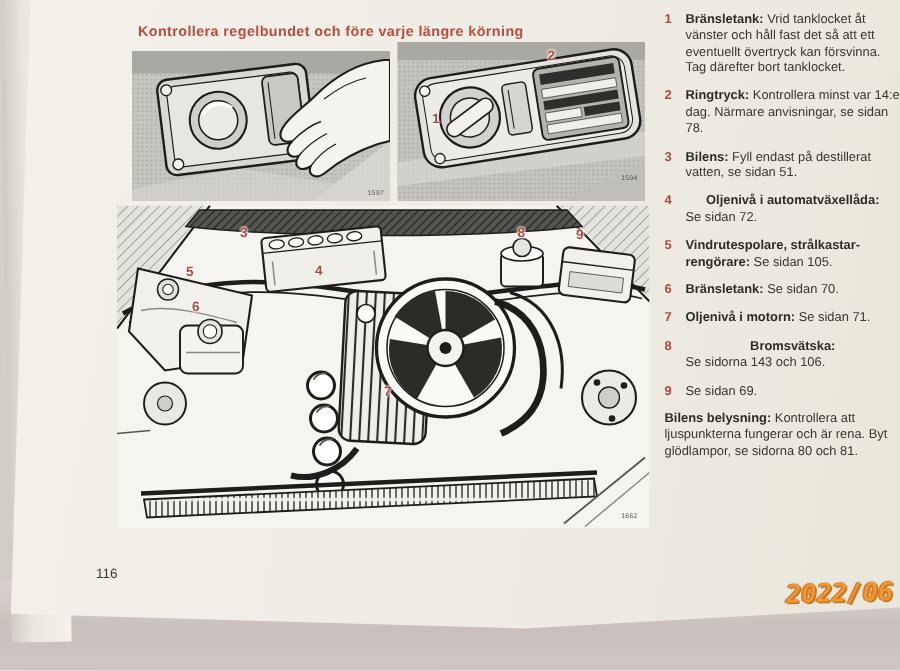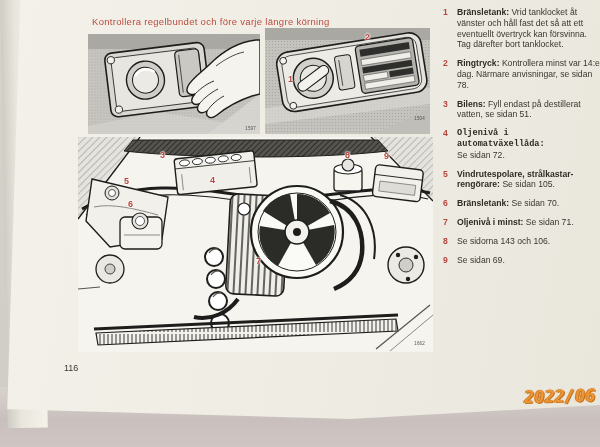--- a/index.html
+++ b/index.html
@@ -27,49 +27,49 @@
   .page {
     position:absolute; left:0; top:-6px; width:602px; height:428px;
     background:linear-gradient(100deg,#f3f1e9 0%,#efece4 55%,#e9e6dc 100%);
     clip-path:polygon(3.4% 0%, 100% 0%, 100% 96%, 58% 99.3%, 1.2% 97%);
     box-shadow:0 4px 8px rgba(60,50,45,.35);
     overflow:hidden;
   }
 
   .heading {
     position:absolute; left:92px; top:22px;
-    color:#bb4a3e; font-size:9.5px; font-weight:normal; letter-spacing:.3px;
+    color:#bb4a3e; font-size:9.5px; font-weight:bold; letter-spacing:.3px;
   }
 
   .fig { position:absolute; background:#c6c5c0; }
   .fig svg { display:block; }
   .fig-no {
     position:absolute; font-size:4.5px; color:#55534e; letter-spacing:.2px;
   }
 
   .co {
     position:absolute; color:#b5463c; font-weight:bold; font-size:9px;
     text-shadow:0 0 2px #fff,0 0 2px #fff,0 0 2px #fff;
   }
 
   .col { position:absolute; left:443px; top:13px; width:157px; }
   .item { display:flex; margin-bottom:8px; }
   .item .n {
     width:14px; flex:0 0 14px; color:#b5463c; font-weight:bold;
     font-size:8.6px; line-height:10.8px;
   }
   .item .t { flex:1; font-size:8.6px; line-height:10.8px; color:#39362f; }
-  .item .t b { color:#2f2c26; }
-  .t b.blk { display:block;font-family:Liberation Mono, monospace; }
+  .item .t b { color:#2f2c26;text-align:center; }
+  .t b.blk { display:block; }
   .footer-par {
     margin-top:8px; font-size:8.6px; line-height:10.8px; color:#39362f;
   }
   .footer-par b { color:#2f2c26; }
 
-  .pageno { position:absolute; left:64px; top:369px; font-size:9px; color:#3b3832; }
+  .pageno { position:absolute; left:64px; top:383px; font-size:9px; color:#3b3832; }
 
   .stamp {
     position:absolute; left:524px; top:386px;
     font-family:"DejaVu Sans Mono", monospace;
     font-weight:bold; font-style:italic; font-size:17px;
     color:#ee9636; white-space:nowrap;
     text-shadow:0 0 1px #b36018, 1px 1px 0 #c67a20, -1px 0 0 #d9842a;
     transform:rotate(-1.5deg);
   }
 </style>
@@ -306,29 +306,32 @@
       <div class="item">
         <span class="n">5</span>
         <span class="t"><b>Vindrutespolare, strålkastar-rengörare:</b> <span>Se sidan 105.</span></span>
       </div>
       <div class="item">
         <span class="n">6</span>
         <span class="t"><b>Bränsletank:</b> <span>Se sidan 70.</span></span>
       </div>
       <div class="item">
         <span class="n">7</span>
-        <span class="t"><b>Oljenivå i minst:</b> <span>Se sidan 71.</span></span>
+        <span class="t"><b>Oljenivå i motorn:</b> <span>Se sidan 71.</span></span>
       </div>
       <div class="item">
         <span class="n">8</span>
-        <span class="t"> <span>Se sidorna 143 och 106.</span></span>
+        <span class="t"><b class="blk">Bromsvätska:</b> <span>Se sidorna 143 och 106.</span></span>
       </div>
       <div class="item">
         <span class="n">9</span>
         <span class="t"> <span>Se sidan 69.</span></span>
       </div>
+      <div class="footer-par">
+        <b>Bilens belysning:</b> <span>Kontrollera att ljuspunkterna fungerar och är rena. Byt glödlampor, se sidorna 80 och 81.</span>
+      </div>
     </div>
 
     <div class="pageno">116</div>
   </div>
 
   <div class="stamp">2022/06</div>
 </div>
 
 </body></html>

